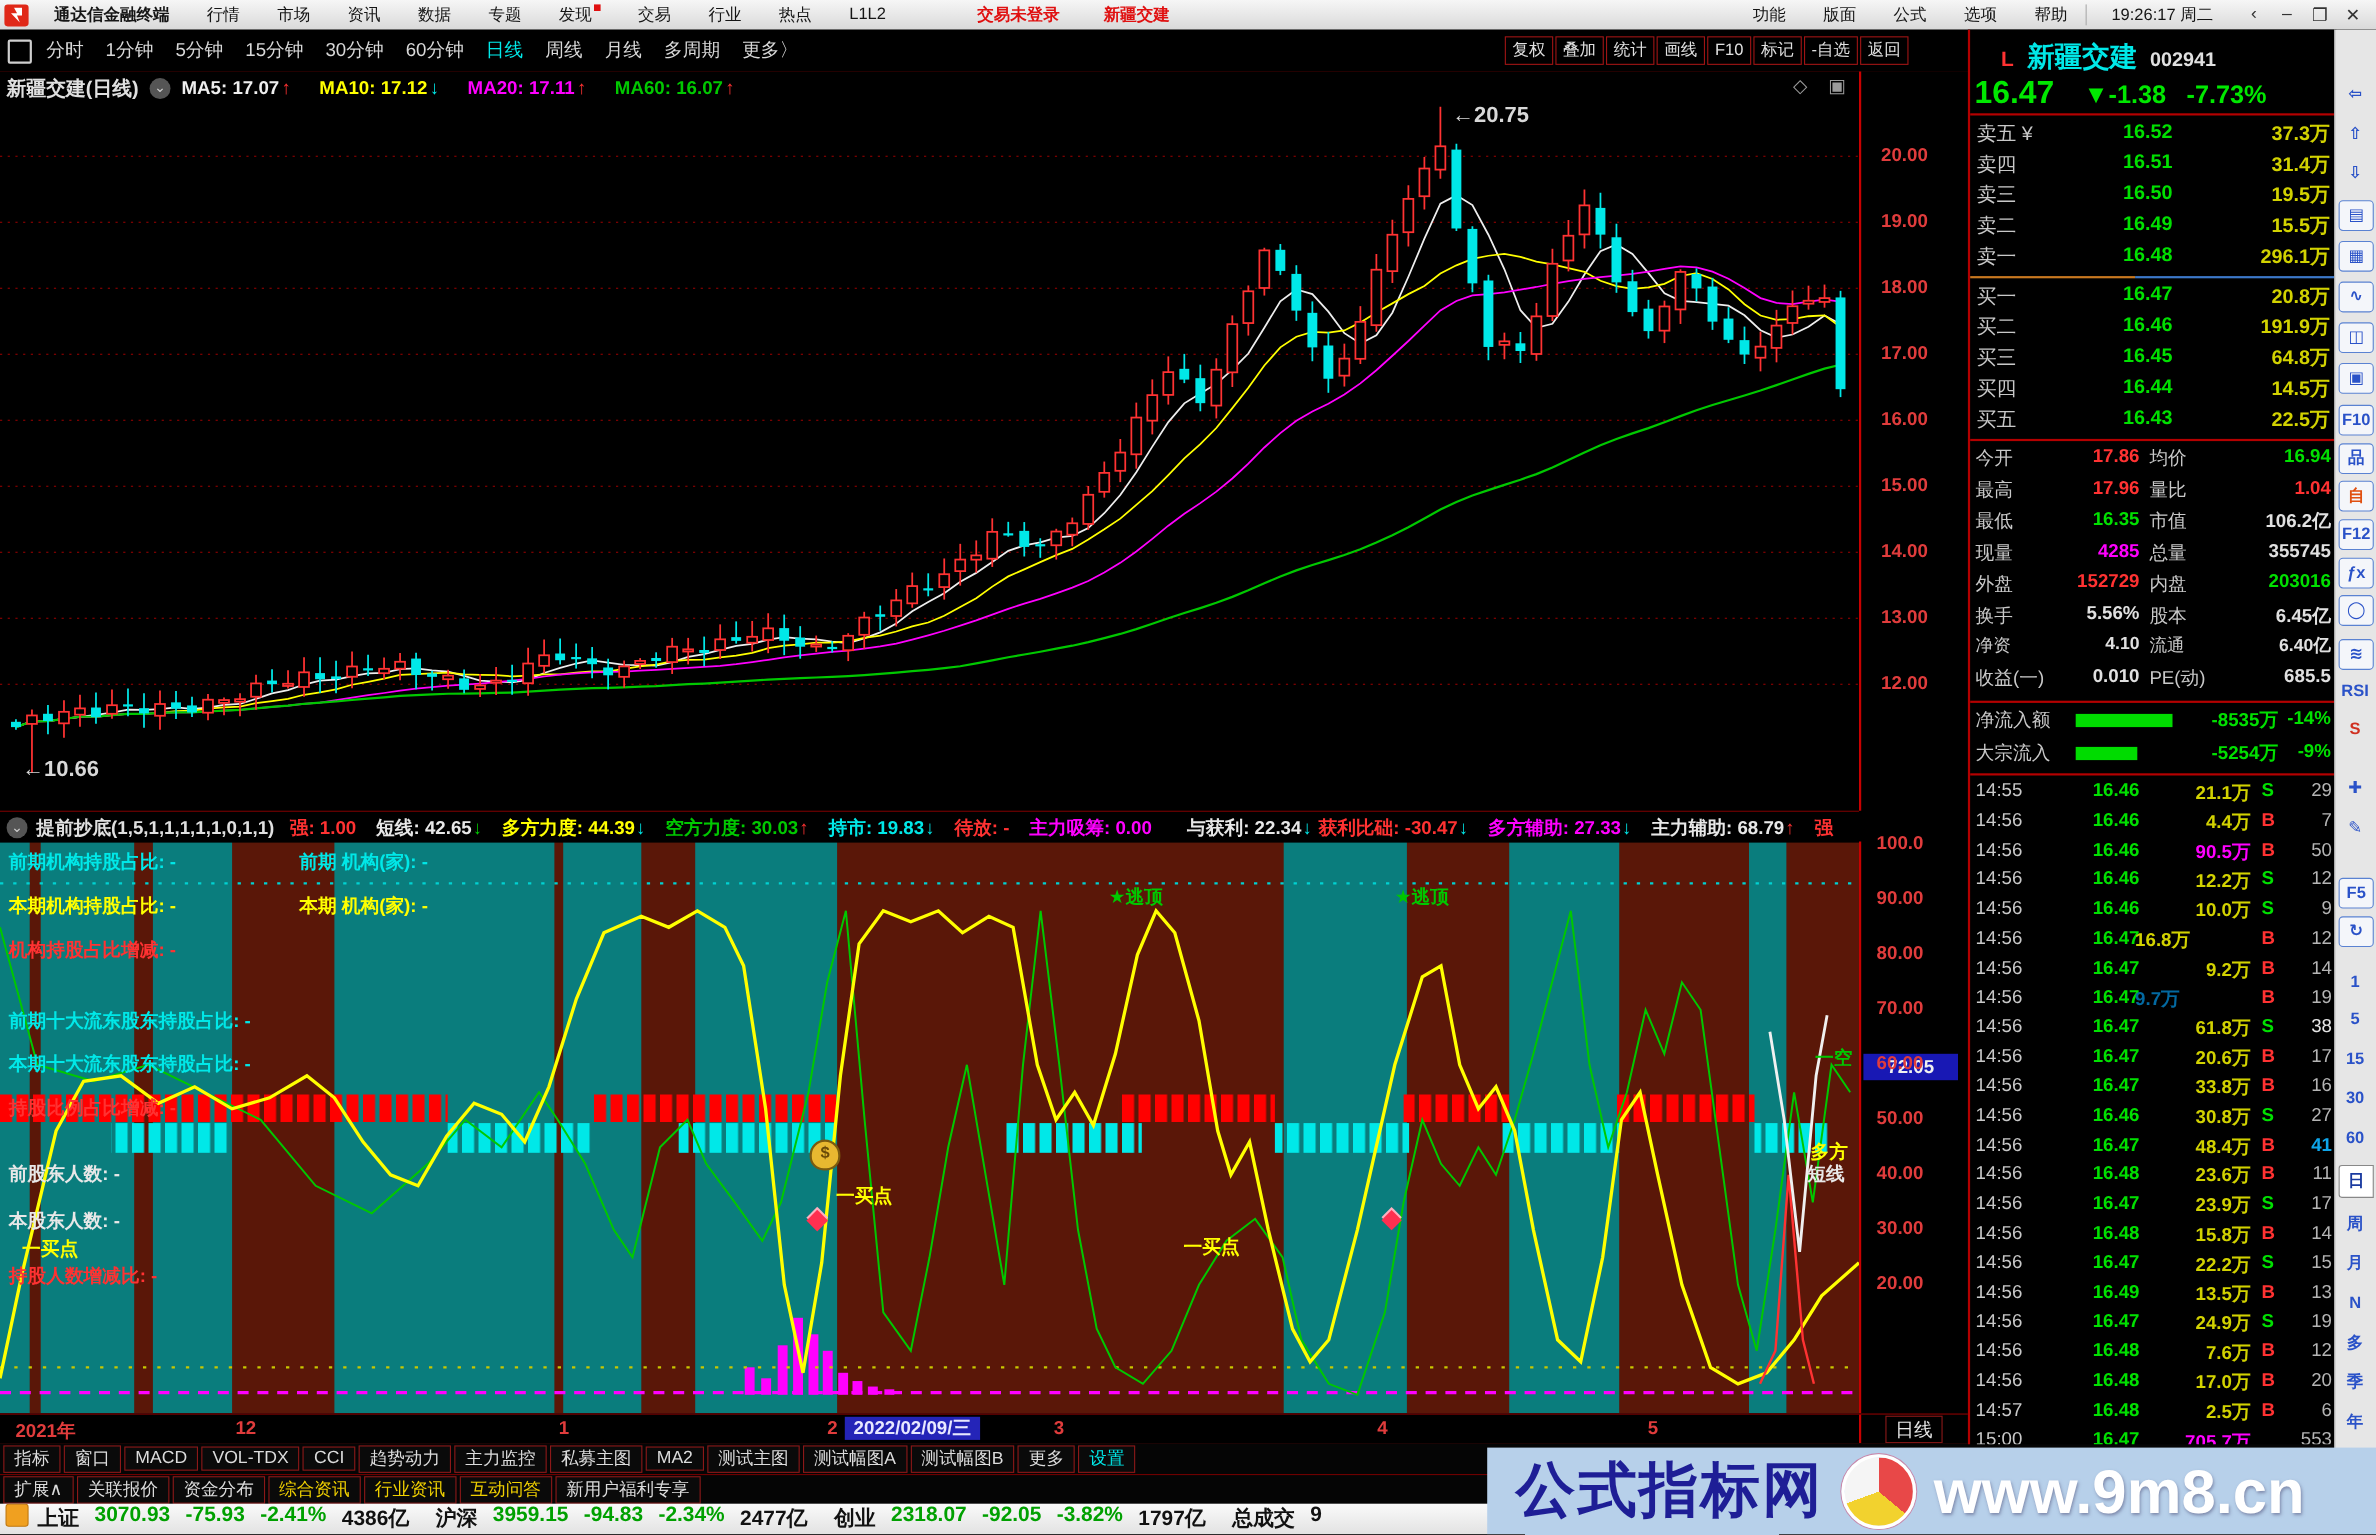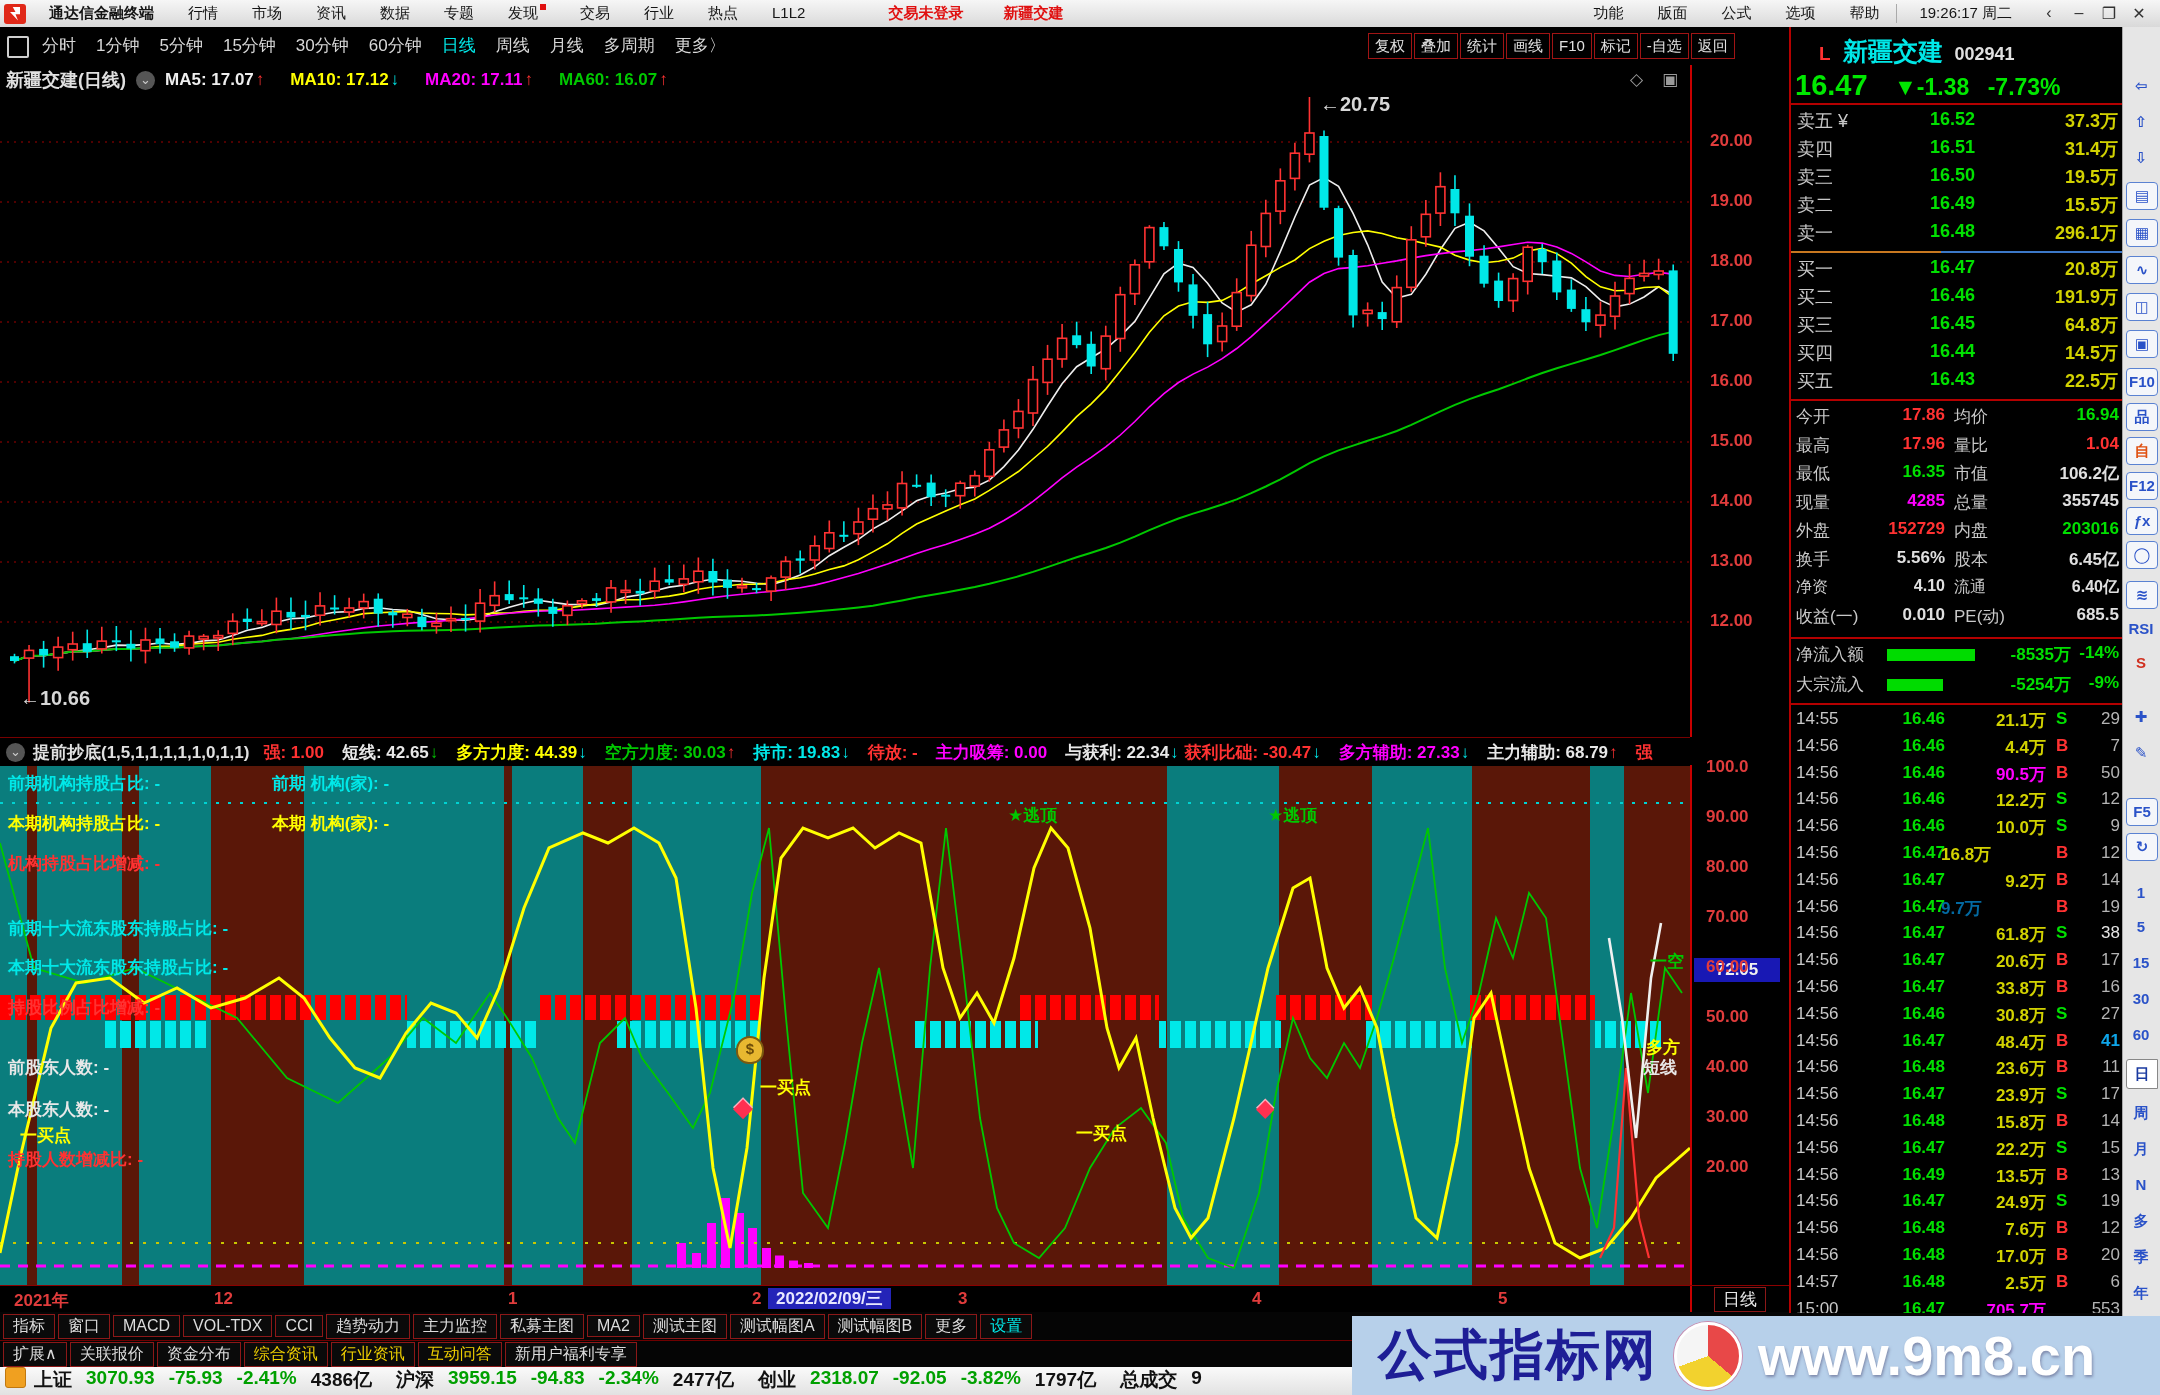--- a/index.html
+++ b/index.html
@@ -395,21 +395,21 @@
     <div id="ind-header" class="abs" style="left:0;top:672px;width:1690px;height:28px;background:#000;border-top:1px solid #780000;display:flex;align-items:center;overflow:hidden;z-index:7">
       <span style="width:19px;height:19px;border-radius:50%;background:#555;color:#ccc;font-size:13px;text-align:center;line-height:17px;margin:0 8px 0 6px">⌄</span>
       <span style="color:#e0e0e0;font-size:17px;font-weight:bold;margin-right:14px">提前抄底(1,5,1,1,1,1,1,0,1,1)</span>
       <span id="ind-params" style="display:flex">
           <span style="margin-right:18px;font-size:17px;font-weight:bold;white-space:nowrap"><span style="color:#ff3232">强: 1.00</span></span>
           <span style="margin-right:18px;font-size:17px;font-weight:bold;white-space:nowrap"><span style="color:#e8e8e8">短线: 42.65</span><span style="color:#00c800;margin-left:1px">↓</span></span>
           <span style="margin-right:18px;font-size:17px;font-weight:bold;white-space:nowrap"><span style="color:#ffff00">多方力度: 44.39</span><span style="color:#00e8e8;margin-left:1px">↓</span></span>
           <span style="margin-right:18px;font-size:17px;font-weight:bold;white-space:nowrap"><span style="color:#00c800">空方力度: 30.03</span><span style="color:#ff3232;margin-left:1px">↑</span></span>
           <span style="margin-right:18px;font-size:17px;font-weight:bold;white-space:nowrap"><span style="color:#00e8e8">持市: 19.83</span><span style="color:#00e8e8;margin-left:1px">↓</span></span>
           <span style="margin-right:18px;font-size:17px;font-weight:bold;white-space:nowrap"><span style="color:#ff3232">待放: -</span></span>
-          <span style="margin-right:18px;font-size:17px;font-weight:bold;white-space:nowrap"><span style="color:#ff00ff">主力吸筹: 0.00</span></span>
+          <span style="margin-right:32px;font-size:17px;font-weight:bold;white-space:nowrap"><span style="color:#ff00ff">主力吸筹: 0.00</span></span>
           <span style="margin-right:6px;font-size:17px;font-weight:bold;white-space:nowrap"><span style="color:#e8e8e8">与获利: 22.34</span><span style="color:#00e8e8;margin-left:1px">↓</span></span>
           <span style="margin-right:18px;font-size:17px;font-weight:bold;white-space:nowrap"><span style="color:#ff3232">获利比础: -30.47</span><span style="color:#00e8e8;margin-left:1px">↓</span></span>
           <span style="margin-right:18px;font-size:17px;font-weight:bold;white-space:nowrap"><span style="color:#ff00ff">多方辅助: 27.33</span><span style="color:#00e8e8;margin-left:1px">↓</span></span>
           <span style="margin-right:18px;font-size:17px;font-weight:bold;white-space:nowrap"><span style="color:#e8e8e8">主力辅助: 68.79</span><span style="color:#ff3232;margin-left:1px">↑</span></span>
           <span style="margin-right:18px;font-size:17px;font-weight:bold;white-space:nowrap"><span style="color:#ff3232">强</span></span>
         </span>
     </div>
 
     <svg id="ind-svg" class="abs" style="left:0;top:700px" width="1690" height="520" viewBox="0 0 1690 520">
         <defs>

